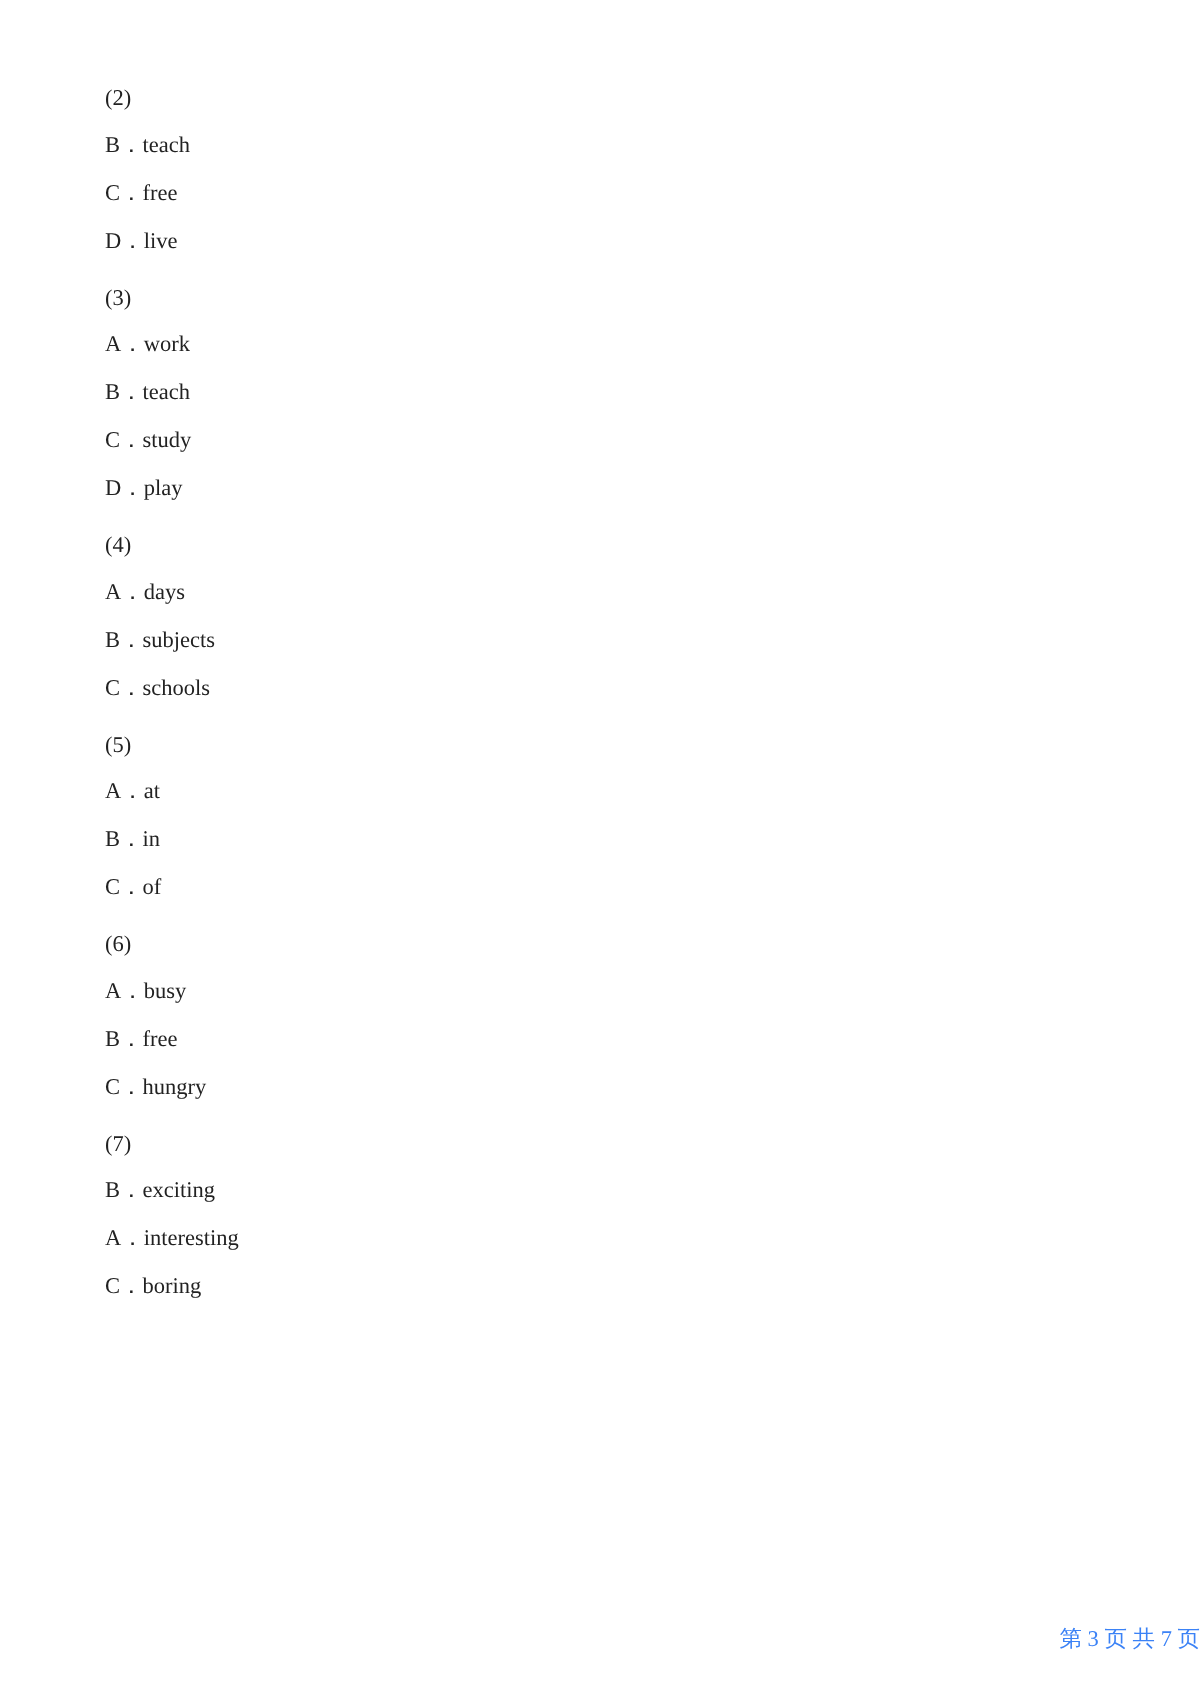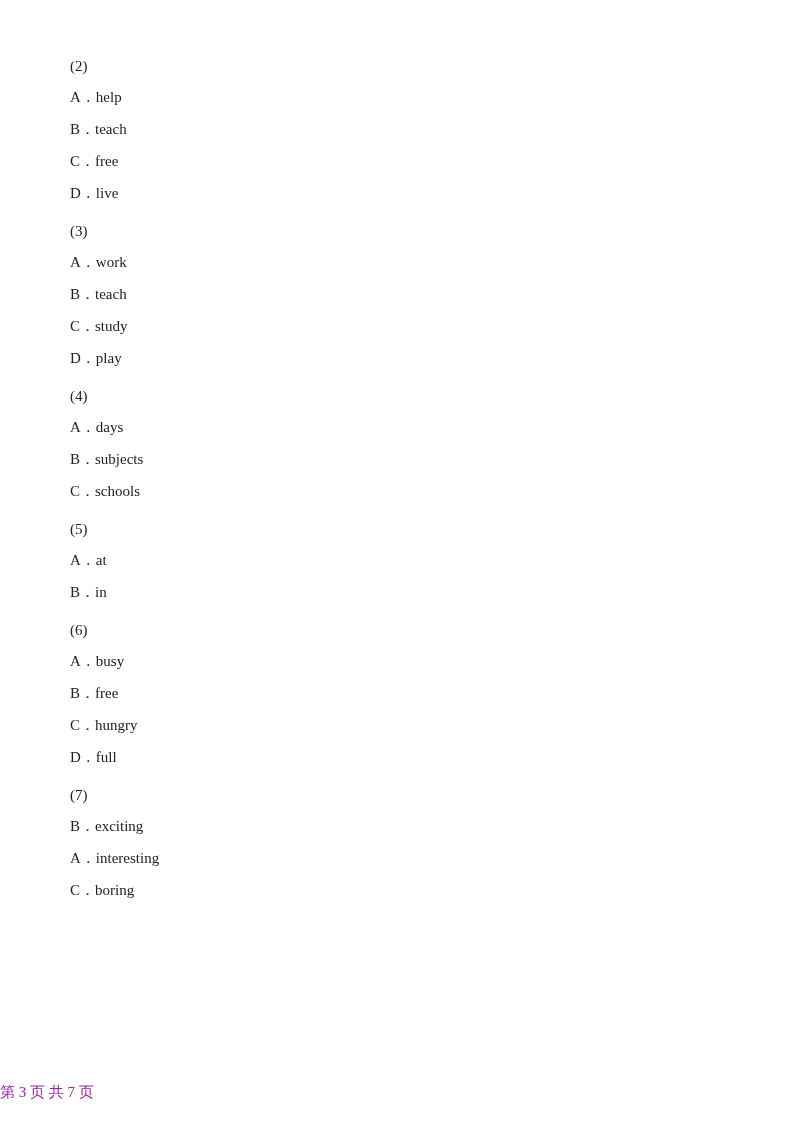--- a/index.html
+++ b/index.html
@@ -31,53 +31,52 @@
       color: #222;
       margin: 8px 0;
       font-family: 'SimSun', serif;
       line-height: 1.6;
     }
     .page-footer {
       position: absolute;
       bottom: 30px;
       left: 0;
       right: 0;
-      text-align: left;
+      text-align: right;
       font-size: 15px;
-      color: #a21caf;
+      color: #3b82f6;
       font-family: 'SimSun', serif;
     }
   </style>
 </head>
 <body>
 
 <div class="page-content">
 
 <div class="question-number">(2)</div>
-    <div class="option">A．help</div>
     <div class="option">B．teach</div>
     <div class="option">C．free</div>
     <div class="option">D．live</div>
     <div class="question-number">(3)</div>
     <div class="option">A．work</div>
     <div class="option">B．teach</div>
     <div class="option">C．study</div>
     <div class="option">D．play</div>
     <div class="question-number">(4)</div>
     <div class="option">A．days</div>
     <div class="option">B．subjects</div>
     <div class="option">C．schools</div>
     <div class="question-number">(5)</div>
     <div class="option">A．at</div>
     <div class="option">B．in</div>
+    <div class="option">C．of</div>
     <div class="question-number">(6)</div>
     <div class="option">A．busy</div>
     <div class="option">B．free</div>
     <div class="option">C．hungry</div>
-    <div class="option">D．full</div>
     <div class="question-number">(7)</div>
     <div class="option">B．exciting</div>
     <div class="option">A．interesting</div>
     <div class="option">C．boring</div>
   </div>
 
 <div class="page-footer">
   <span>第 3 页 共 7 页</span>
 </div>
 

